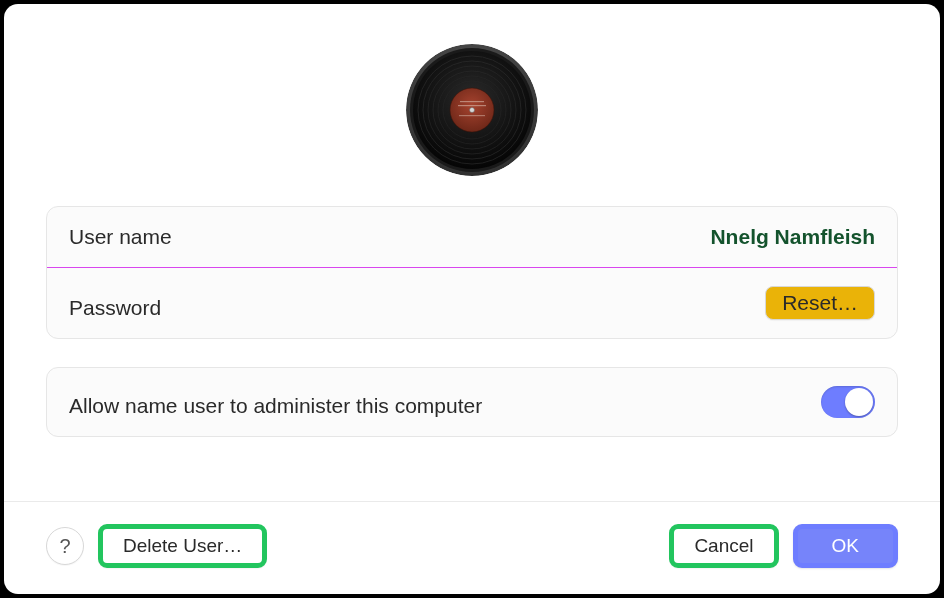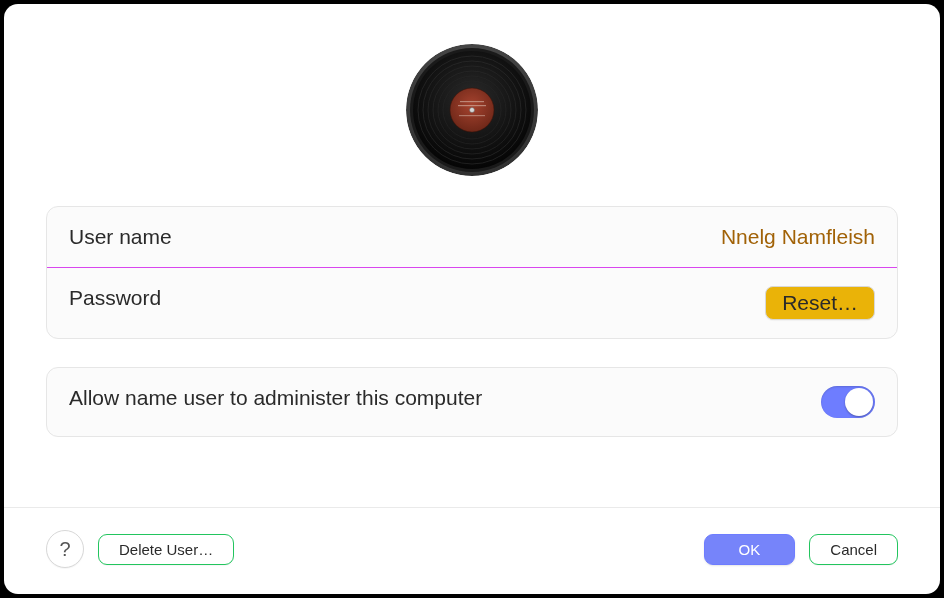--- a/index.html
+++ b/index.html
@@ -45,34 +45,35 @@
     }
     .section {
       width: 100%;
       background: #fbfbfb;
       border: 1px solid #e6e6e6;
       border-radius: 12px;
       margin-bottom: 28px;
     }
     .row {
       display: flex;
-      align-items: flex-start;
+      align-items: flex-end;
       justify-content: space-between;
       padding: 18px 22px;
       font-size: 21px;
       color: #2a2a2a;
     }
     .row + .row {
       border-top: 1px solid #d946ef;
     }
     .row-label {
       color: #2a2a2a;
     }
     .row-value {
-      color: #a16207;
+      color: #14532d;
+      font-weight: bold;
     }
     .btn-reset {
       font-size: 21px;
       padding: 4px 16px;
       border-radius: 8px;
       border: 1px solid #d8d8d8;
       background: #eab308;
       color: #2a2a2a;
       cursor: pointer;
       box-shadow: 0 1px 1px rgba(0,0,0,0.04);
@@ -111,24 +112,24 @@
       background: #ffffff;
       font-size: 20px;
       color: #555;
       cursor: pointer;
       display: flex;
       align-items: center;
       justify-content: center;
       box-shadow: 0 1px 1px rgba(0,0,0,0.04);
     }
     .footer-btn {
-      font-size: 15px;
+      font-size: 19px;
       padding: 6px 20px;
       border-radius: 9px;
-      border: 1px solid #22c55e;
+      border: 5px solid #22c55e;
       background: #ffffff;
       color: #2a2a2a;
       cursor: pointer;
       box-shadow: 0 1px 1px rgba(0,0,0,0.04);
     }
     .footer-spacer {
       flex: 1;
     }
     .footer-btn.primary {
       background: #7684fa;
@@ -200,16 +201,16 @@
     </div>
 
   </div>
 
   <div class="footer">
     <button class="help-btn">
       <span>?</span>
     </button>
     <button class="footer-btn">Delete User…</button>
     <div class="footer-spacer"></div>
+    <button class="footer-btn">Cancel</button>
     <button class="footer-btn primary">OK</button>
-    <button class="footer-btn">Cancel</button>
   </div>
 </div>
 
 </body></html>

